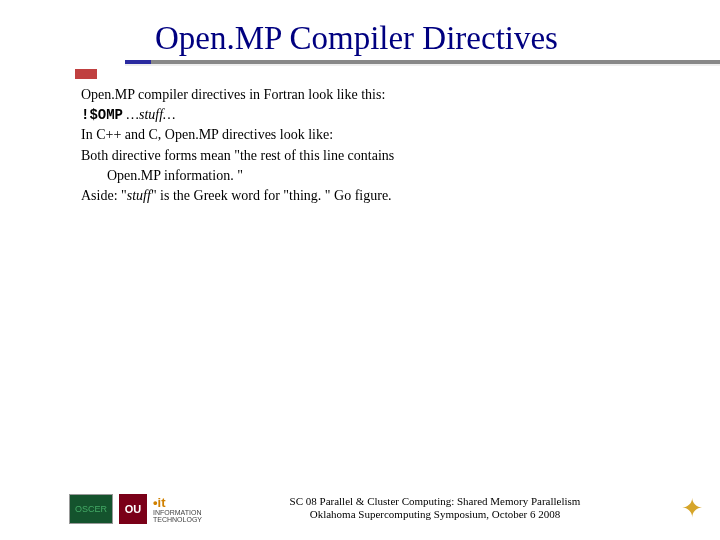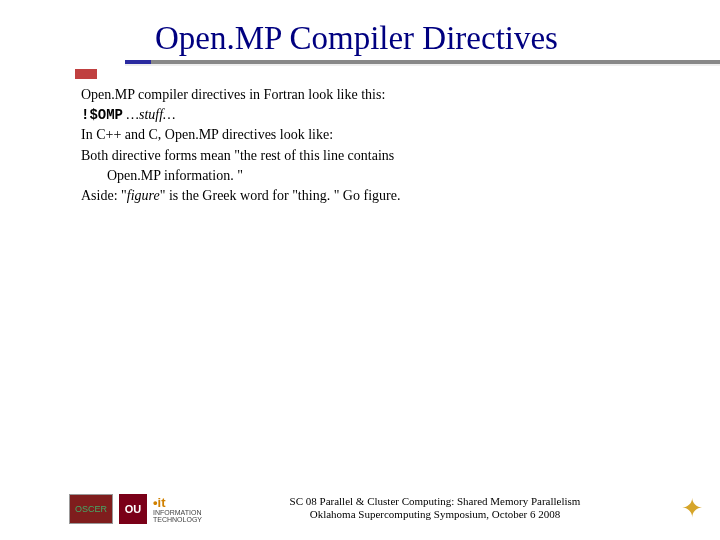--- a/index.html
+++ b/index.html
@@ -73,21 +73,21 @@
   .logo-box {
     display: inline-flex;
     align-items: center;
     justify-content: center;
     font-size: 9px;
     font-family: Arial, sans-serif;
   }
   .logo-oscer {
     width: 44px; height: 30px;
     border: 1px solid #999;
-    background: #7f1d1d;
+    background: #14532d;
     color: #4a6;
     text-align: center;
   }
   .logo-ou {
     width: 28px; height: 30px;
     background: #7a0018;
     color: #fff;
     font-weight: bold;
     font-size: 11px;
   }
@@ -139,21 +139,21 @@
   <div class="body">
     <p>Open.MP compiler directives in Fortran look like this:</p>
     <p>
       <span class="mono">!$OMP</span>
       <span class="italic">…stuff…</span>
     </p>
     <p>In C++ and C, Open.MP directives look like:</p>
     <p>Both directive forms mean "the rest of this line contains</p>
     <p class="indent">Open.MP information. "</p>
     <p>
-      <span>Aside: "</span><span class="italic">figure</span><span>" is the Greek word for "thing. " Go figure.</span>
+      <span>Aside: "</span><span class="italic">stuff</span><span>" is the Greek word for "thing. " Go figure.</span>
     </p>
   </div>
 
   <div class="footer">
     <div class="footer-logos">
       <div class="logo-box logo-oscer">OSCER</div>
       <div class="logo-box logo-ou">OU</div>
       <div class="logo-box logo-it">
         <div><span class="it-dot">•it</span><br><span>INFORMATION TECHNOLOGY</span></div>
       </div>

